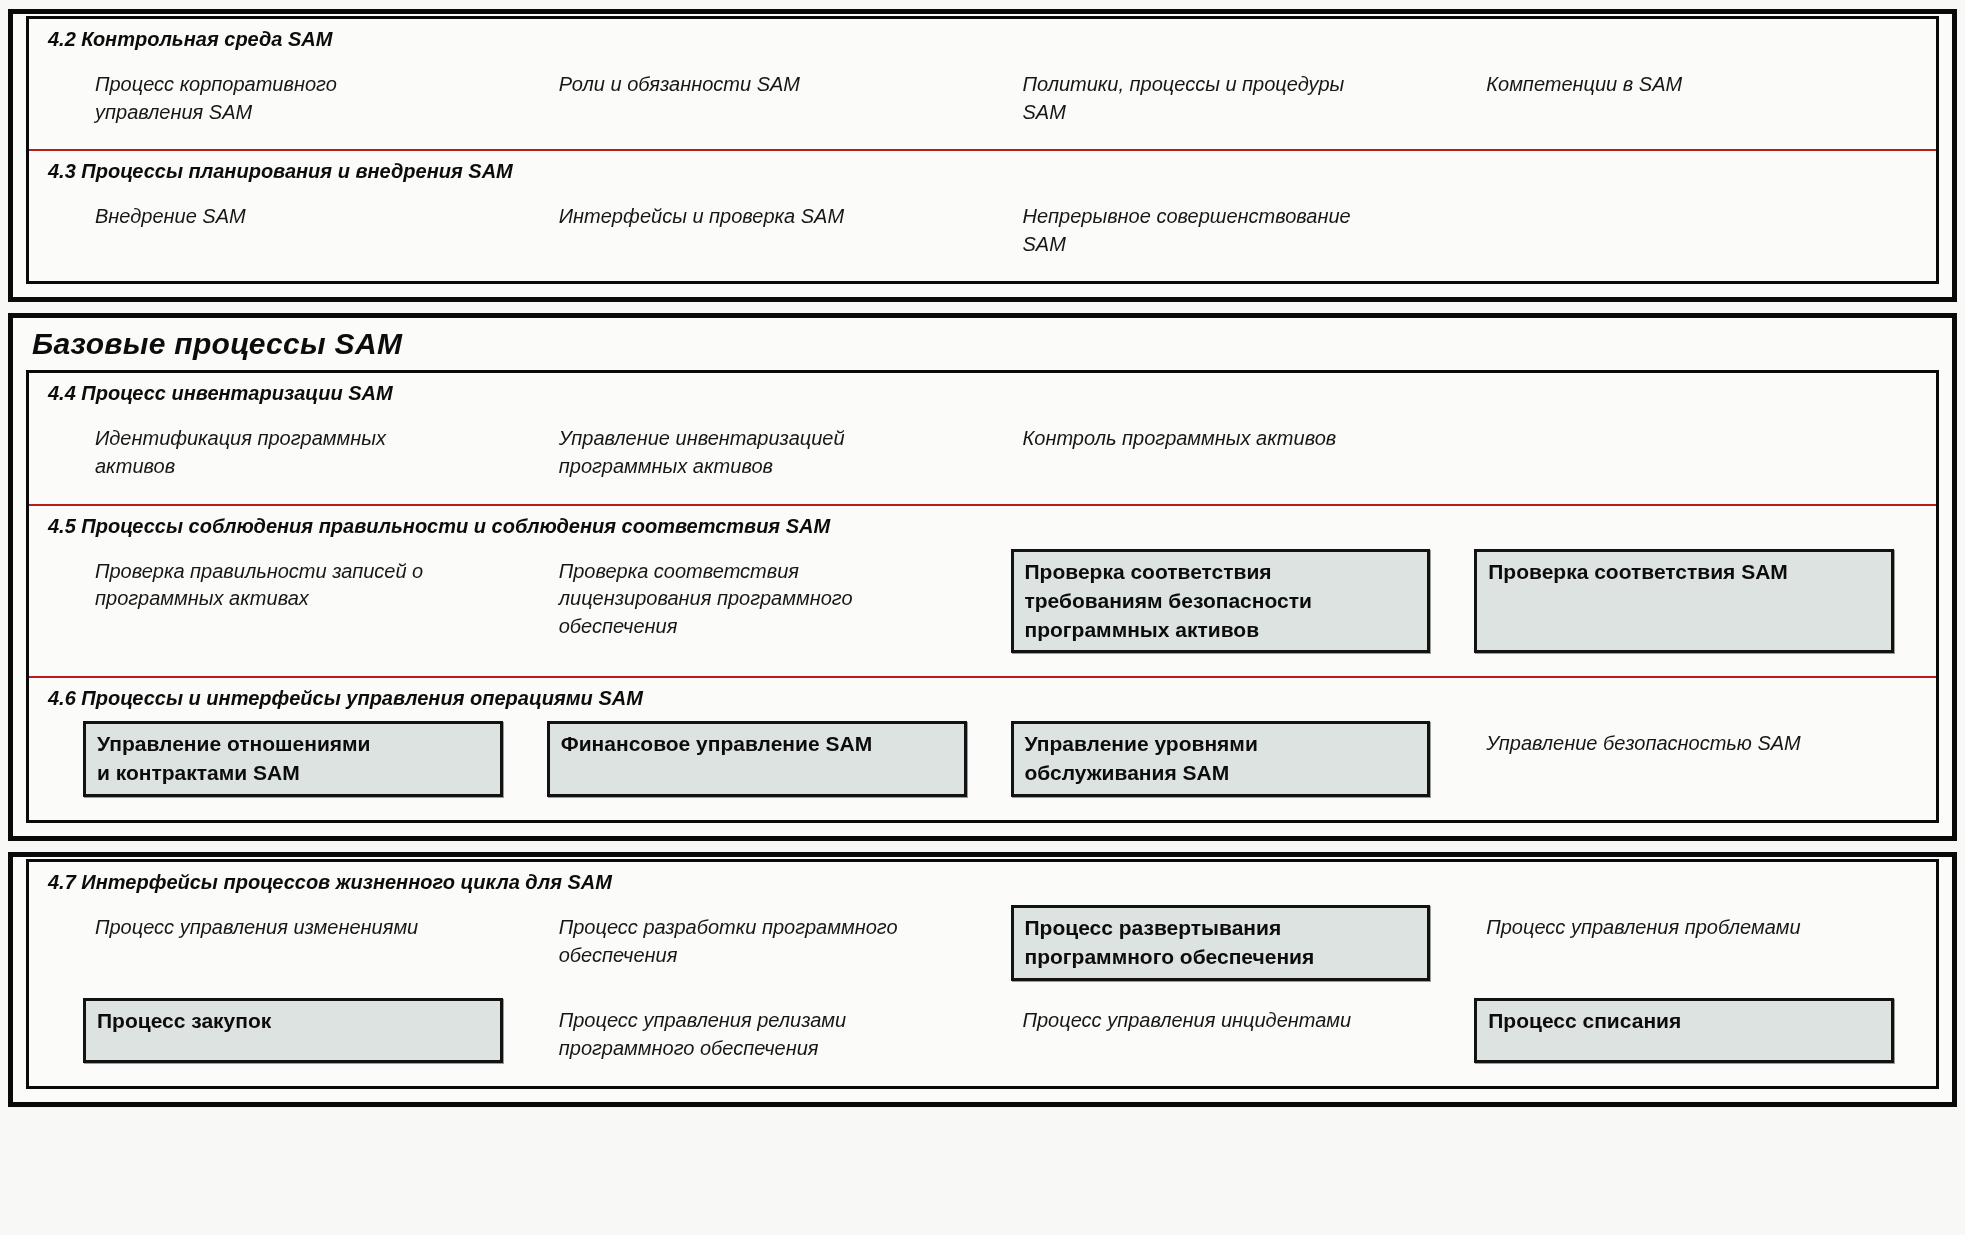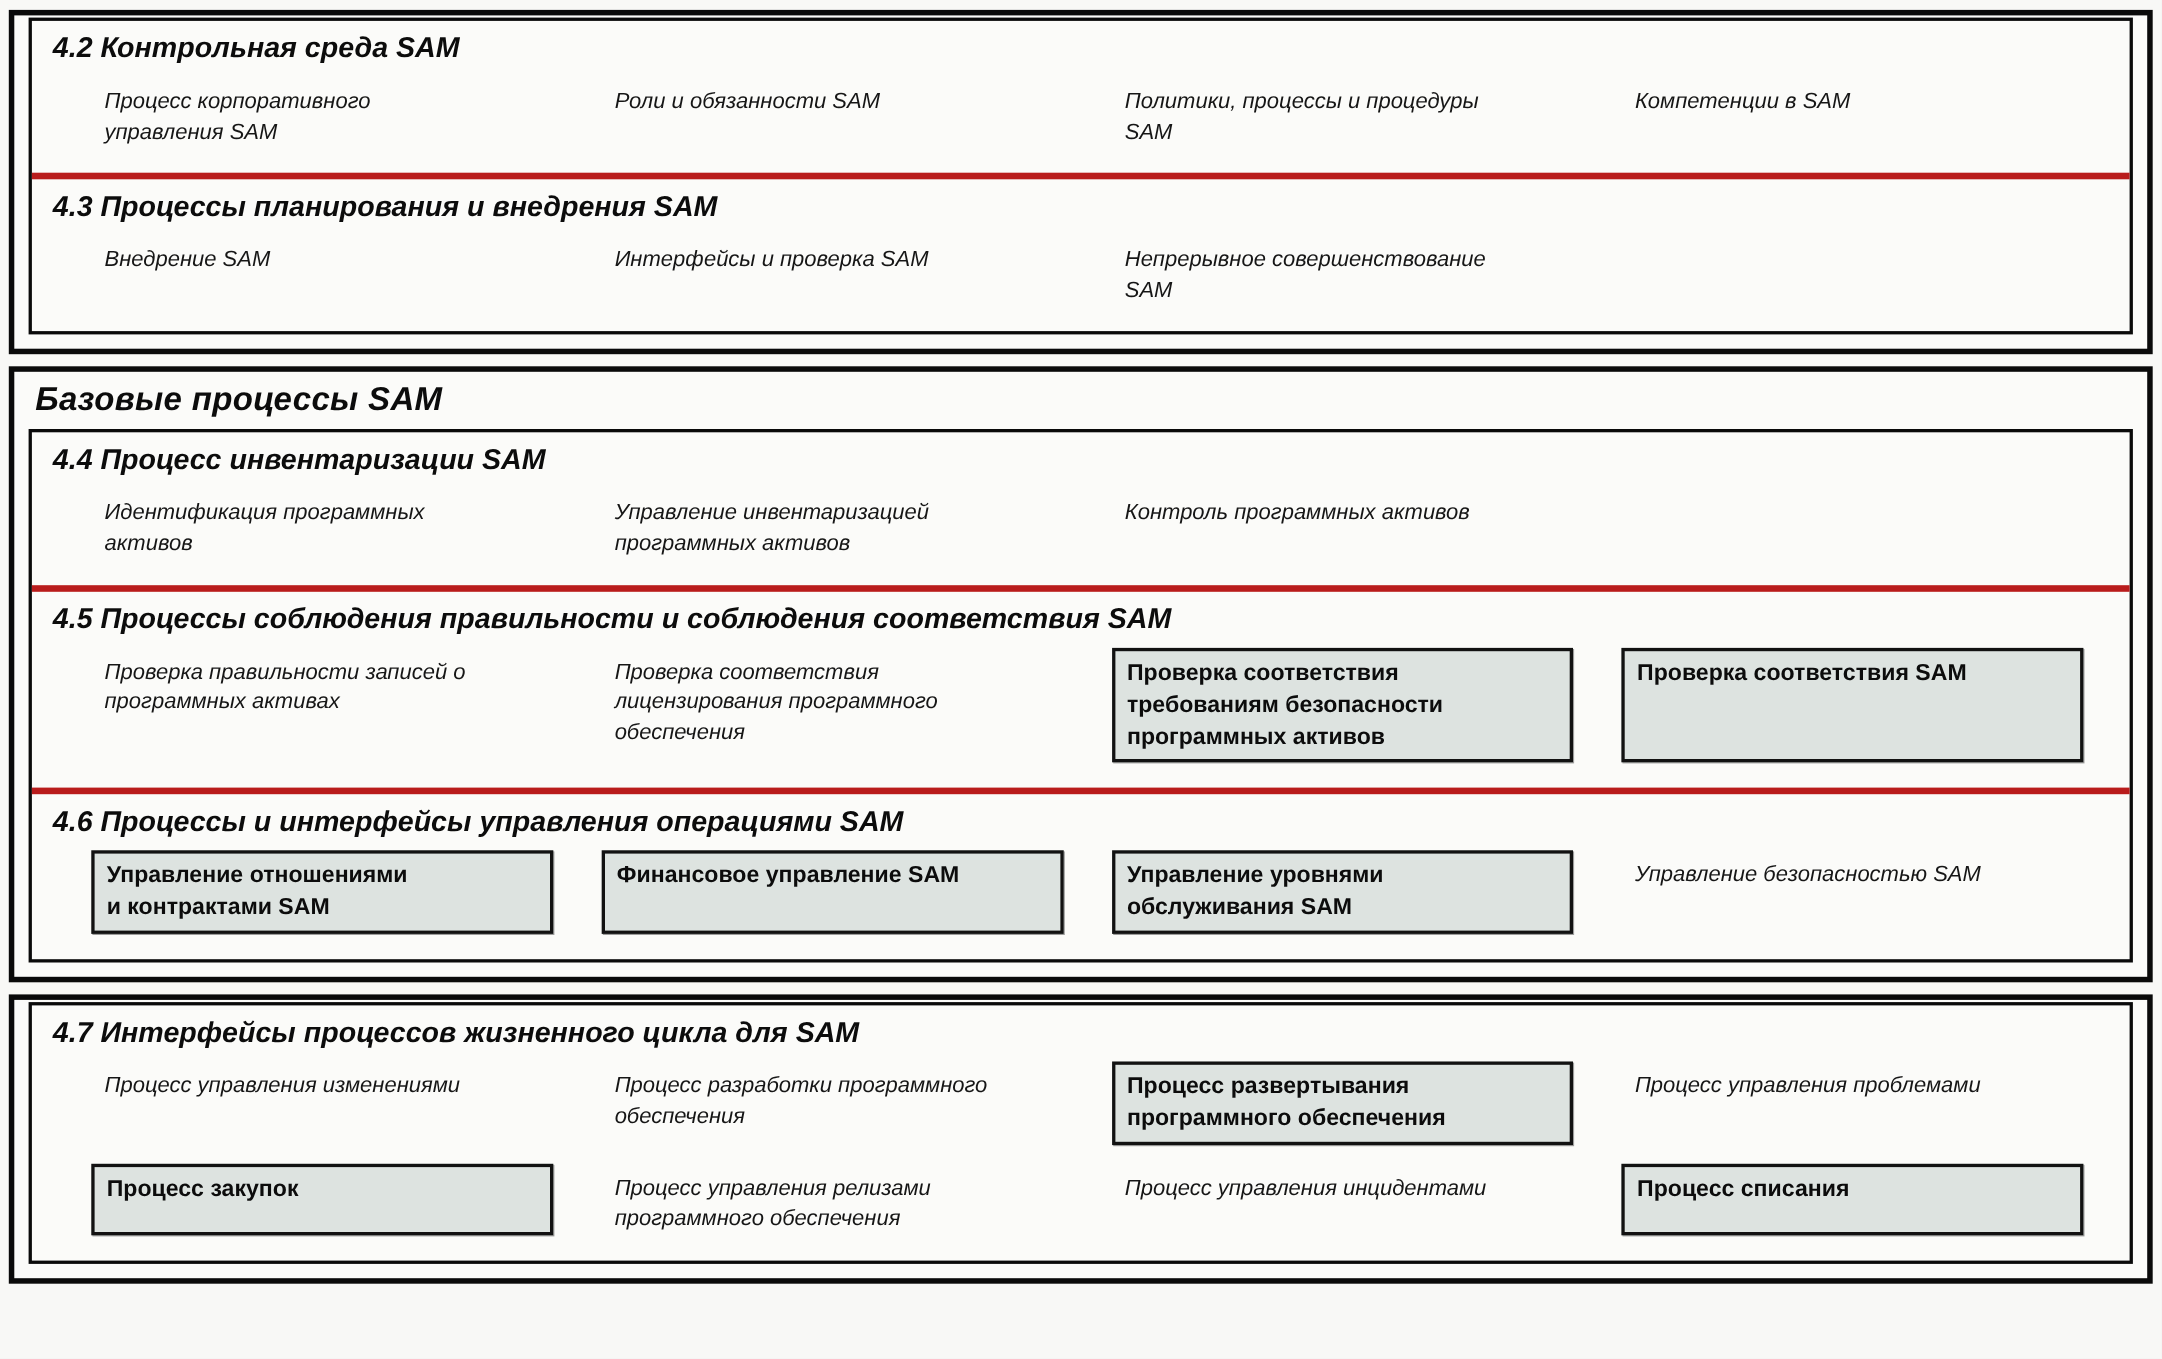--- a/index.html
+++ b/index.html
@@ -27,23 +27,23 @@
     padding: 7px 6px 9px 6px;
     letter-spacing: 0.3px;
   }
   .inner-box {
     border: 3px solid #0a0a0a;
     background: #fbfbf9;
   }
 
   
   .subsection { padding: 2px 0 6px 0; }
-  .subsection + .subsection { border-top: 6px solid #b91c1c; }
+  .subsection + .subsection { border-top: 2px solid #b91c1c; }
   .subsection-title {
-    font-size: 26px;
+    font-size: 20px;
     font-weight: bold;
     font-style: italic;
     padding: 7px 14px 2px 19px;
   }
 
   
   .items-row {
     display: grid;
     grid-template-columns: repeat(4, 1fr);
     column-gap: 44px;

